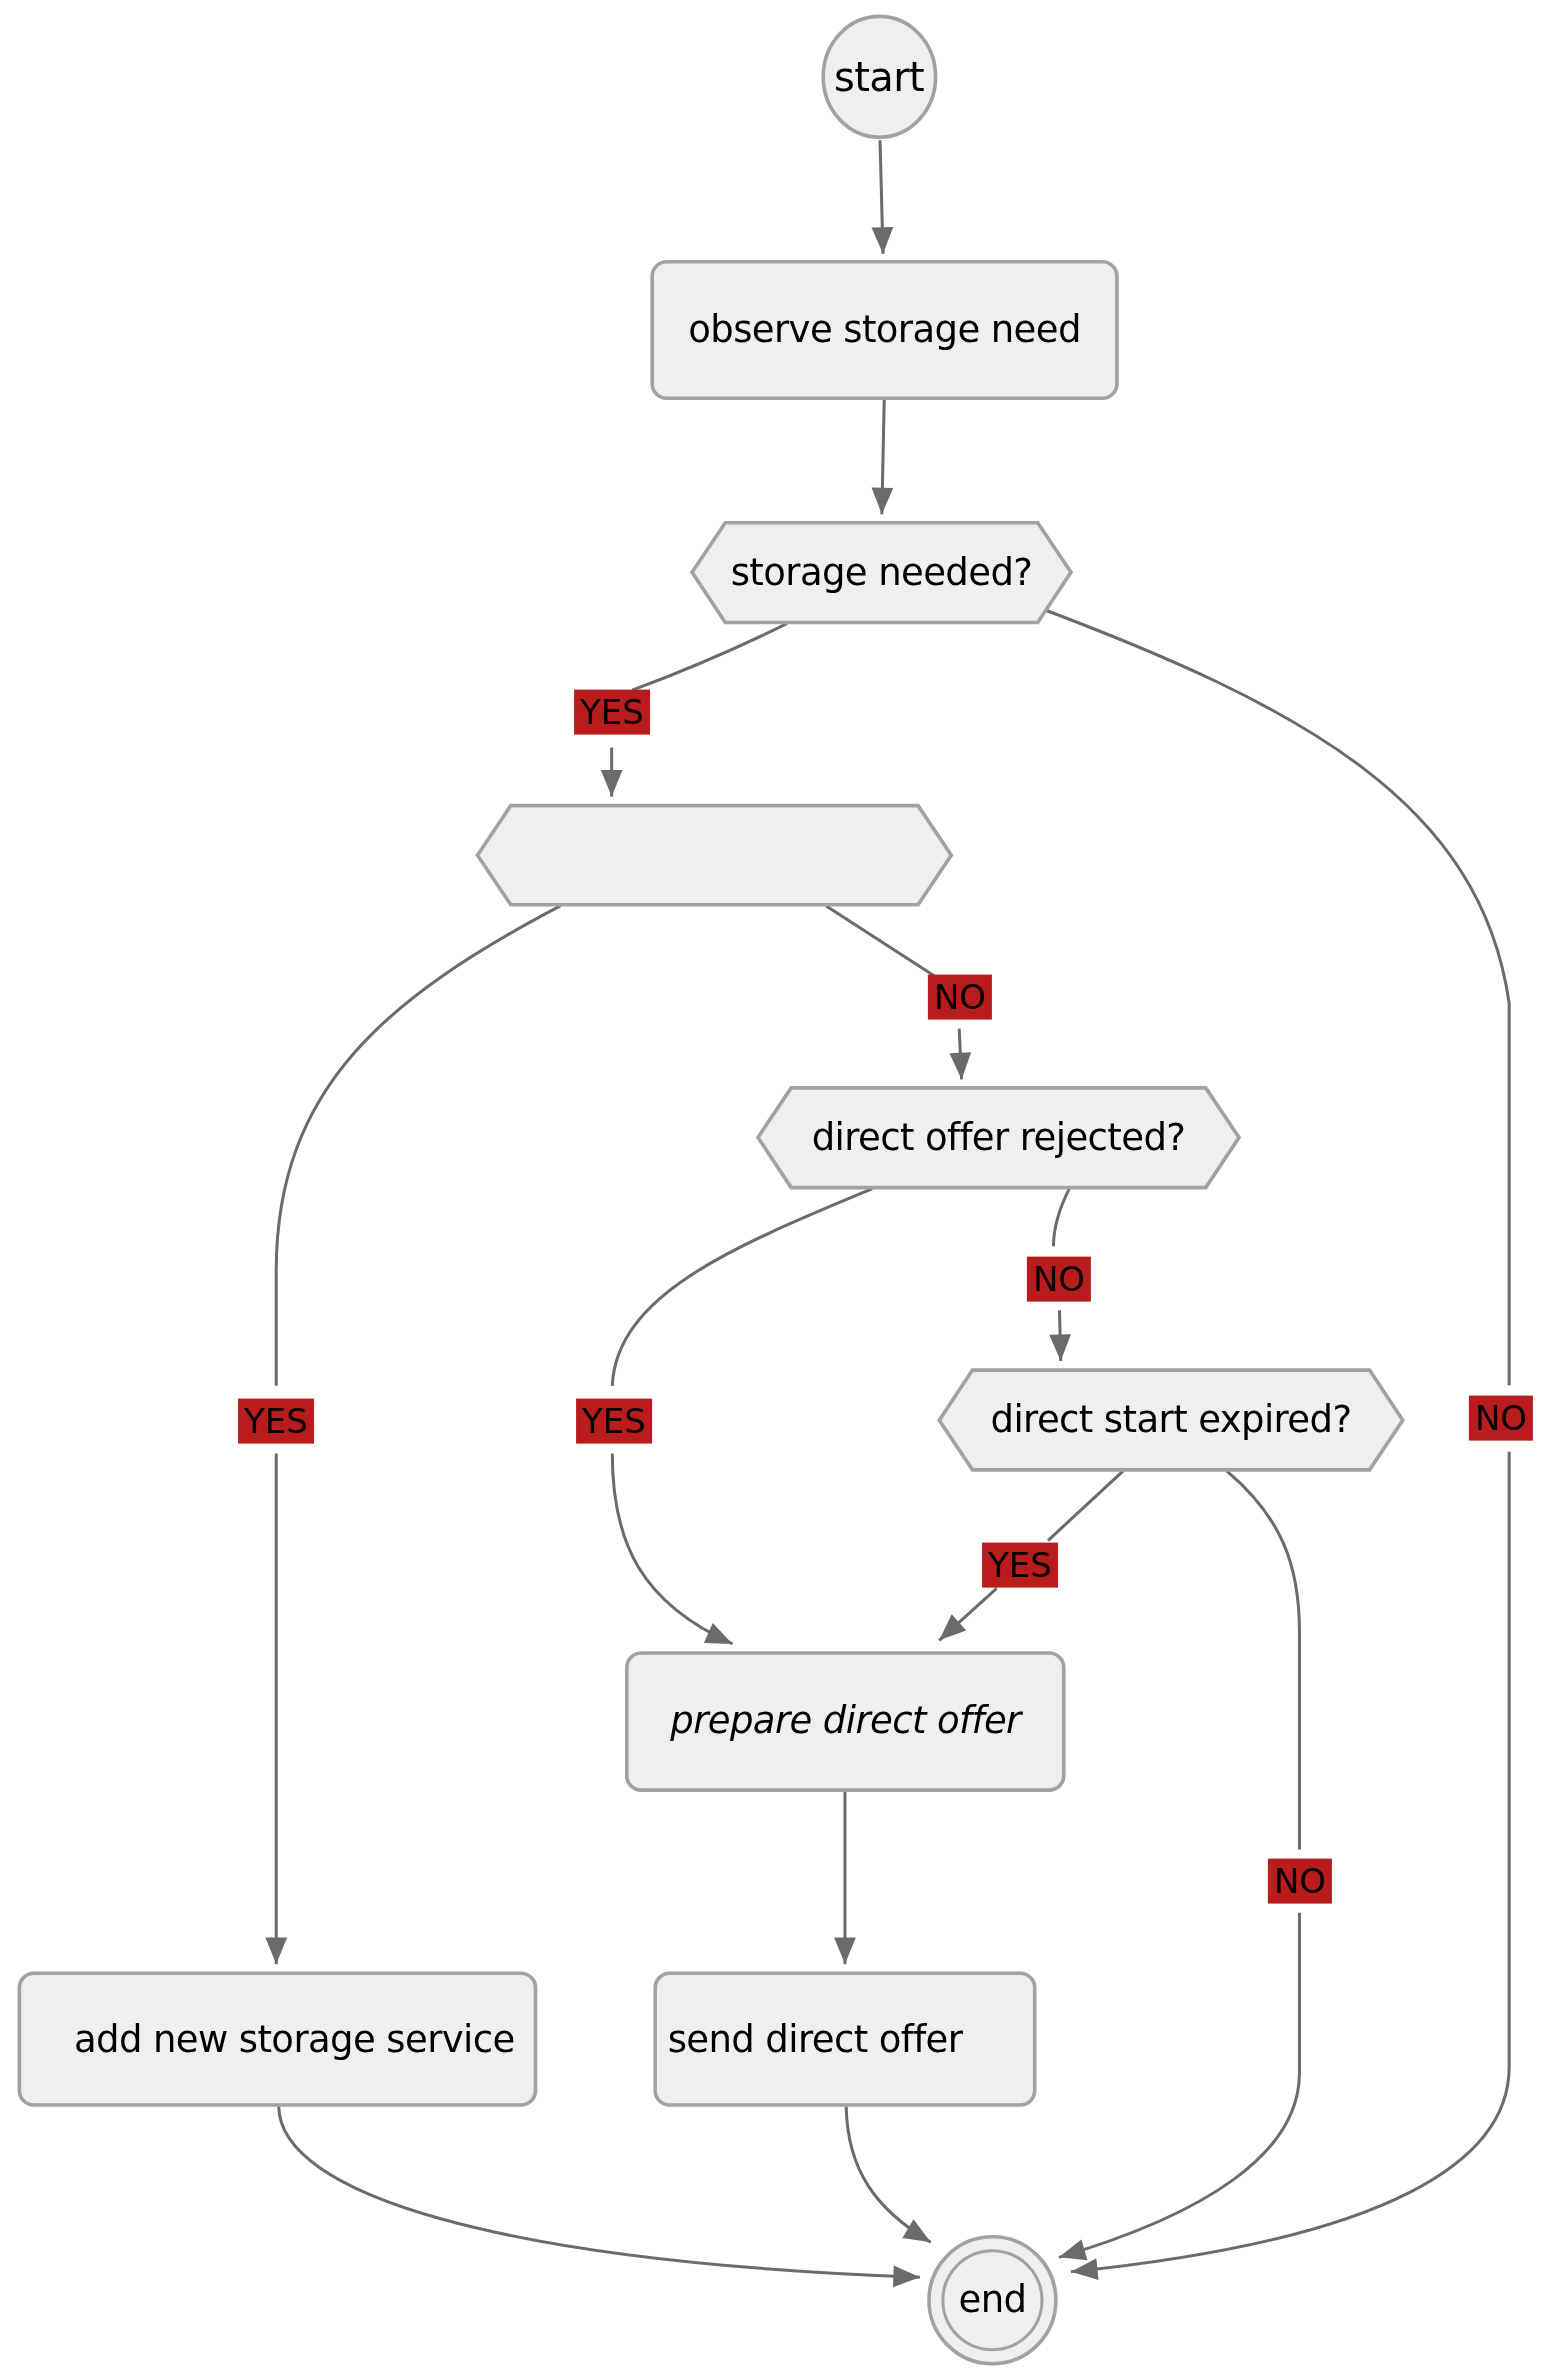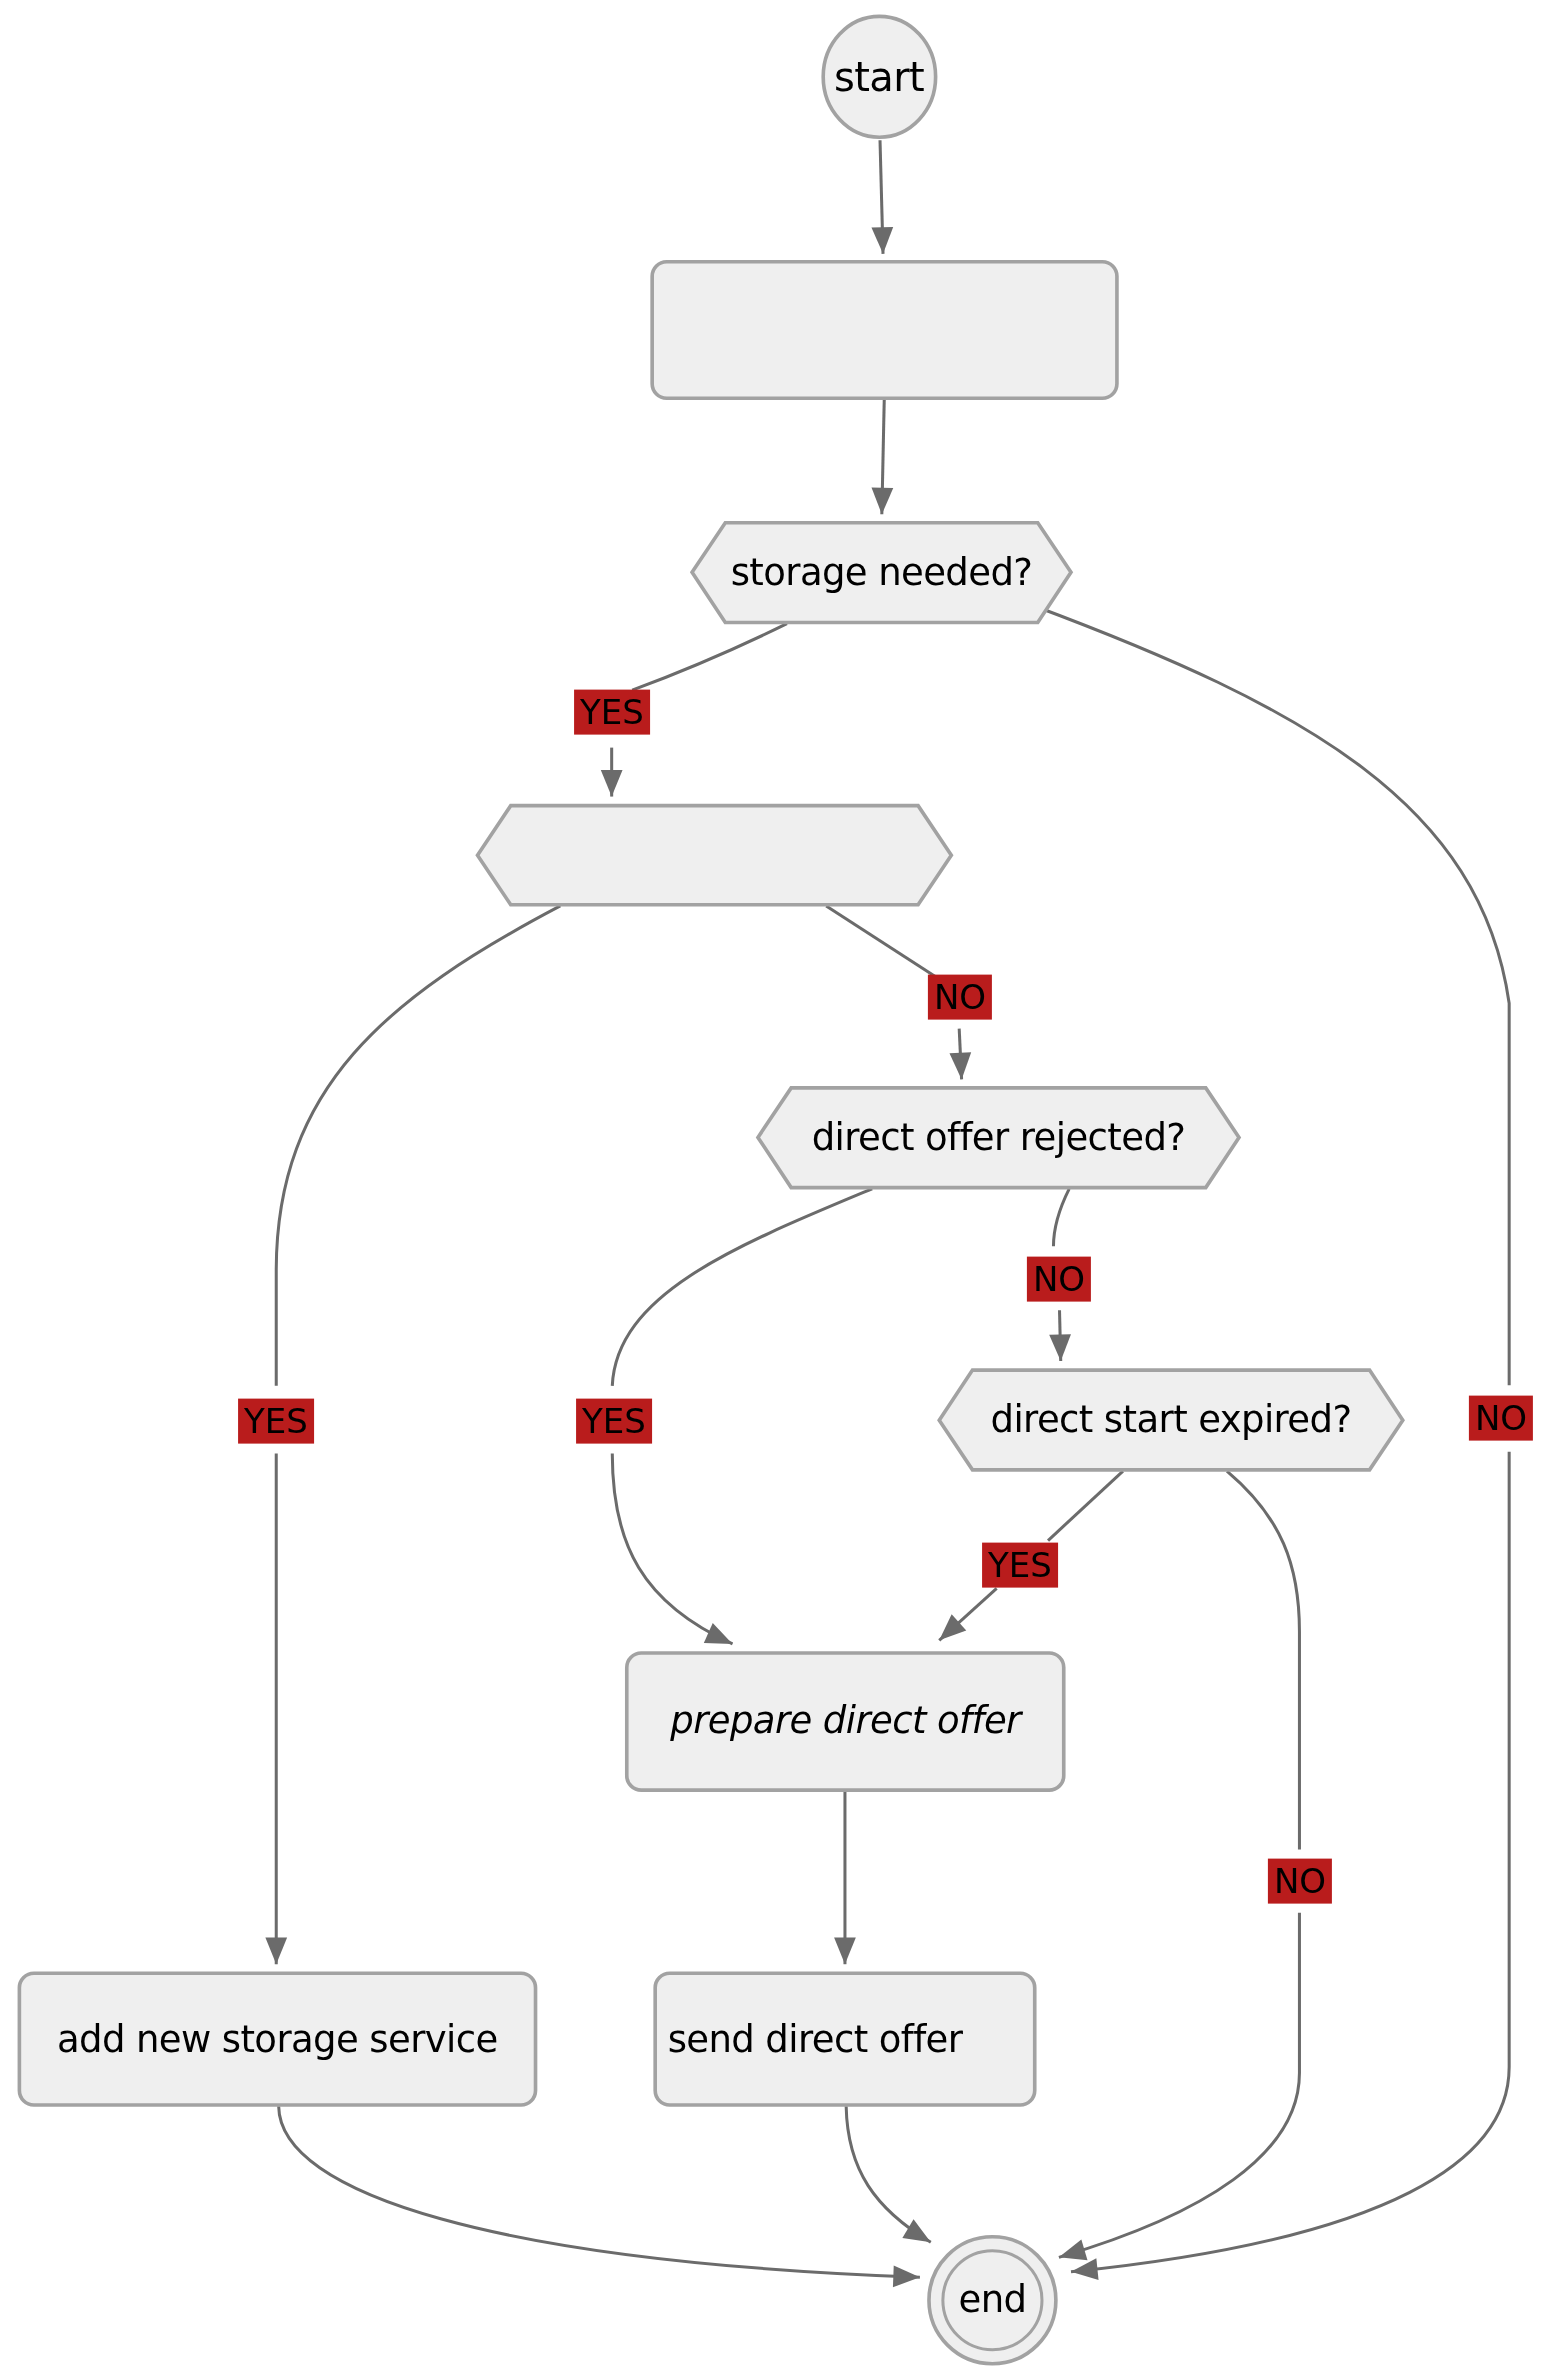--- a/index.html
+++ b/index.html
@@ -112,31 +112,32 @@
 
       <rect x="1084" y="3265" width="628" height="218" rx="24"></rect>
 
       <circle cx="1642" cy="3806" r="105"></circle>
       <circle cx="1642" cy="3806" r="82" stroke-width="5"></circle>
     </g>
   </svg>
 
   <div class="node-label" style="left:823px; top:16.3px; width:112px; height:121px; font-size:40px;">start</div>
 
+  <div class="node-label" style="left:652px; top:262px; width:465px; height:137px;">observe storage need</div>
 
   <div class="node-label" style="left:692px; top:523px; width:379px; height:100px;">storage needed?</div>
 
 
   <div class="node-label" style="left:758px; top:1088px; width:481px; height:100px;">direct offer rejected?</div>
 
   <div class="node-label" style="left:939px; top:1370px; width:464px; height:100px;">direct start expired?</div>
 
   <div class="node-label" style="left:627px; top:1653px; width:437px; height:137px;font-style:italic;">prepare direct offer</div>
 
-  <div class="node-label" style="left:19.3px; top:1974px; width:516px; height:132px;">add new storage service</div>
+  <div class="node-label" style="left:19.3px; top:1974px; width:516px; height:132px;padding-left:17px;">add new storage service</div>
 
   <div class="node-label" style="left:655px; top:1974px; width:320px; height:132px;">send direct offer</div>
 
   <div class="node-label" style="left:929px; top:2237px; width:127px; height:127px;">end</div>
 
   <div class="edge-label" style="left:612px; top:712px;">YES</div>
 
   <div class="edge-label" style="left:960px; top:997px;">NO</div>
 
   <div class="edge-label" style="left:1059px; top:1279px;">NO</div>

